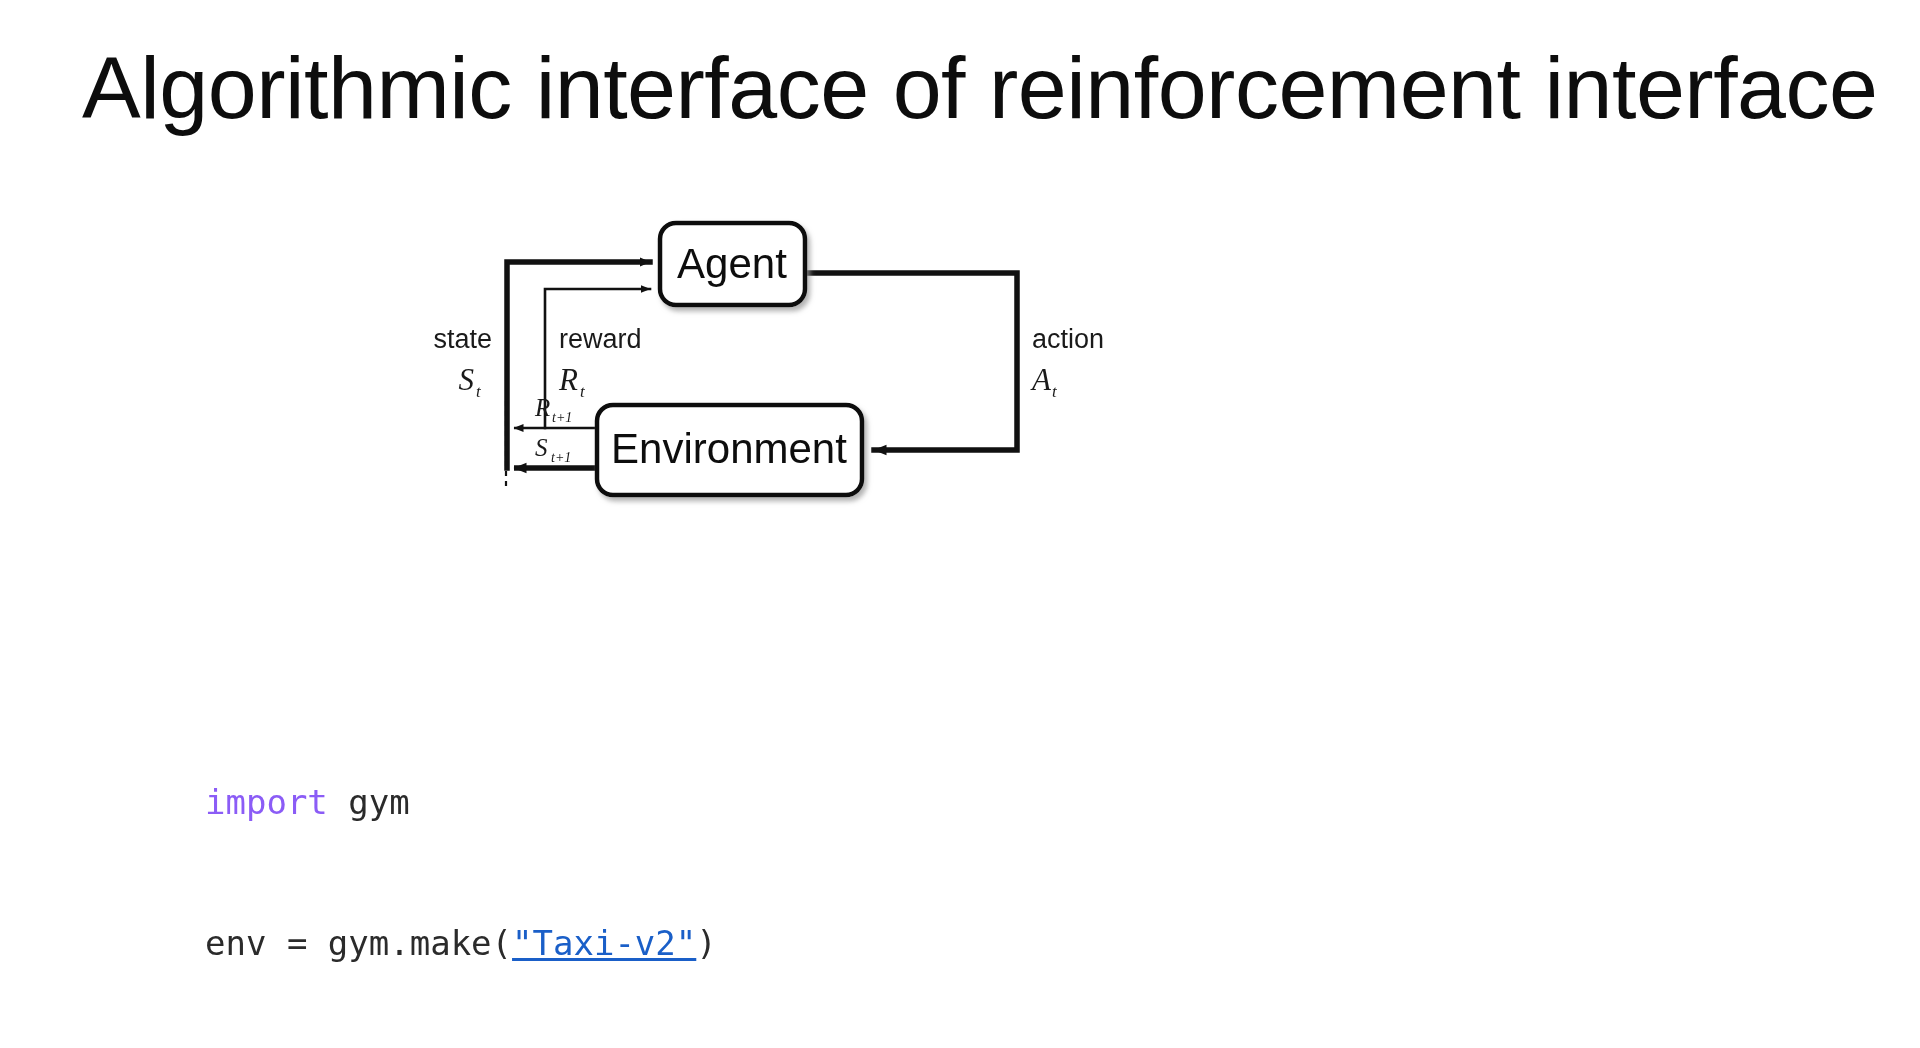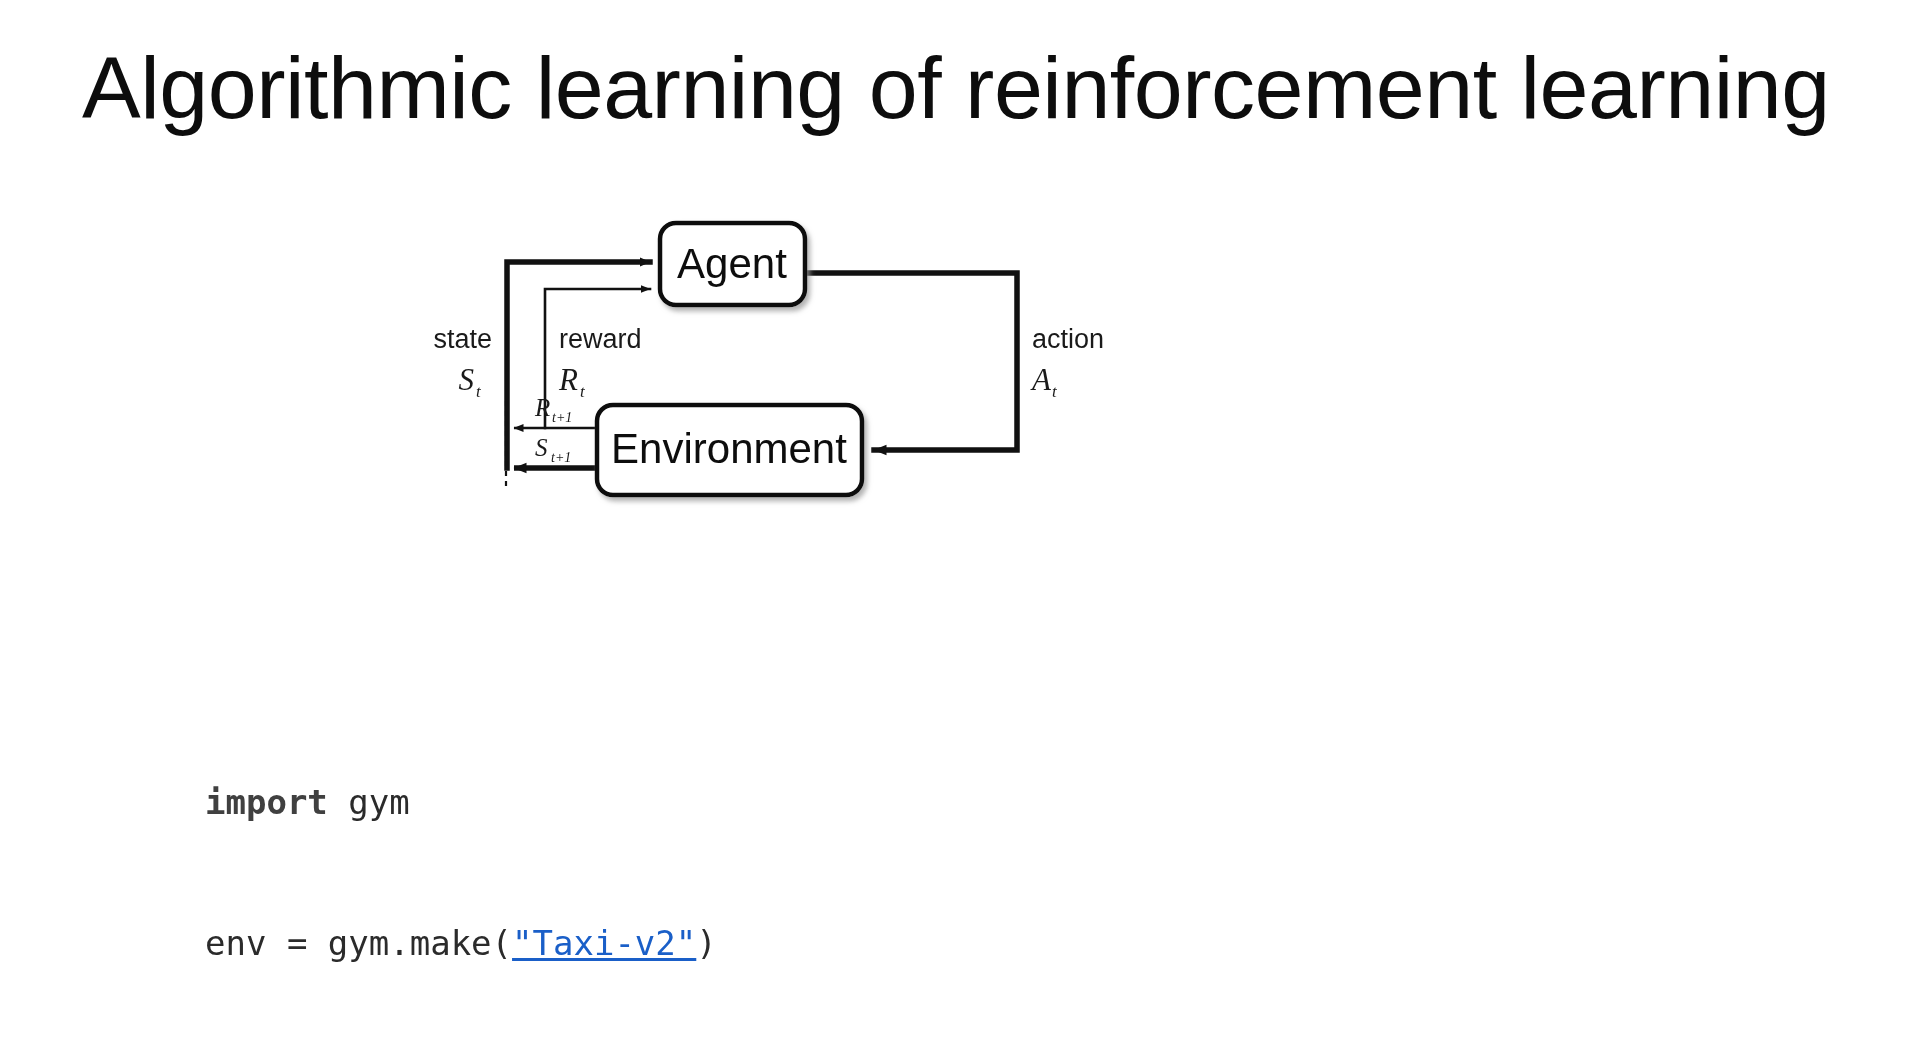--- a/index.html
+++ b/index.html
@@ -81,31 +81,31 @@
     position: absolute;
     left: 205px;
     top: 685px;
     font-family: "DejaVu Sans Mono", "Liberation Mono", monospace;
     font-size: 34px;
     line-height: 47px;
     color: #2b2b2b;
     white-space: pre;
   }
   .code-line { white-space: pre; }
-  .kw { font-weight: bold; color: #404040; }
+  .kw { font-weight: normal; color: #8b5cf6; }
   .lnk {
     color: #1a5fc8;
     text-decoration: underline;
     text-underline-offset: 3px;
   }
 </style>
 </head>
 <body>
 
-<div class="slide-title">Algorithmic learning of reinforcement learning</div>
+<div class="slide-title">Algorithmic interface of reinforcement interface</div>
 
 <div class="diagram">
   <svg width="780" height="330" viewBox="0 0 780 330" xmlns="http://www.w3.org/2000/svg">
     <defs>
       <marker id="arrowThick" markerWidth="12" markerHeight="12" refX="10.5" refY="5" orient="auto" markerUnits="userSpaceOnUse">
         <path d="M0,0.3 L11,5 L0,9.7 z" fill="#111111"></path>
       </marker>
       <marker id="arrowThin" markerWidth="11" markerHeight="10" refX="9.5" refY="4.5" orient="auto" markerUnits="userSpaceOnUse">
         <path d="M0,0.6 L10,4.5 L0,8.4 z" fill="#111111"></path>
       </marker>

